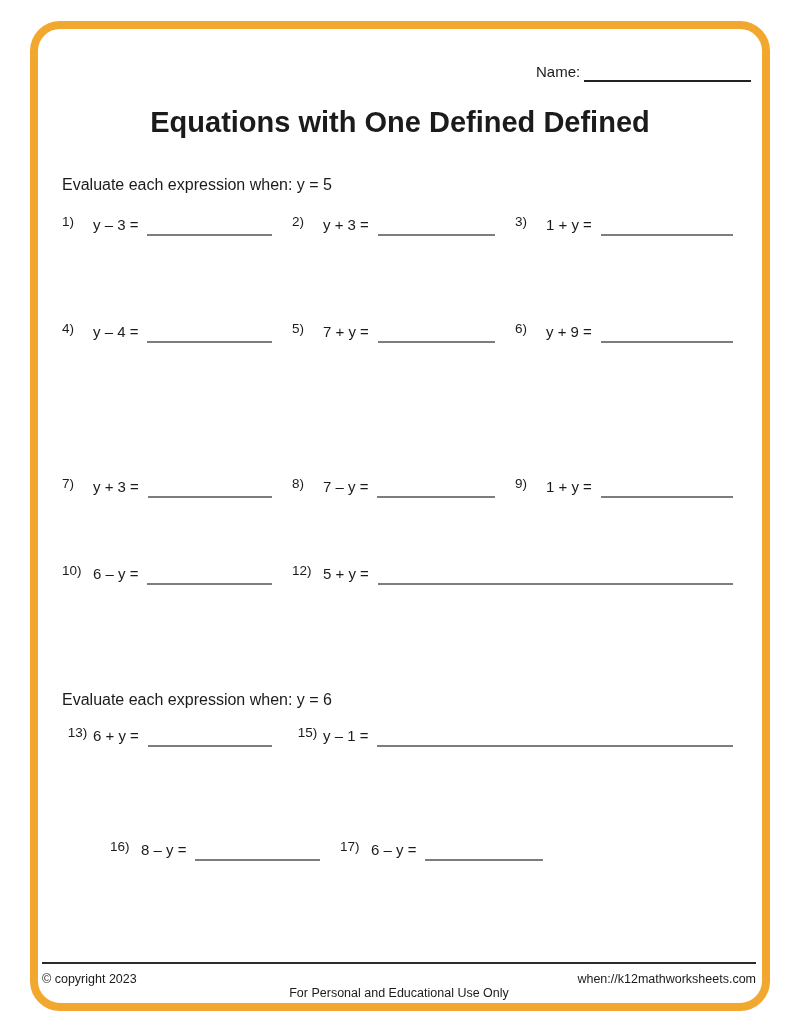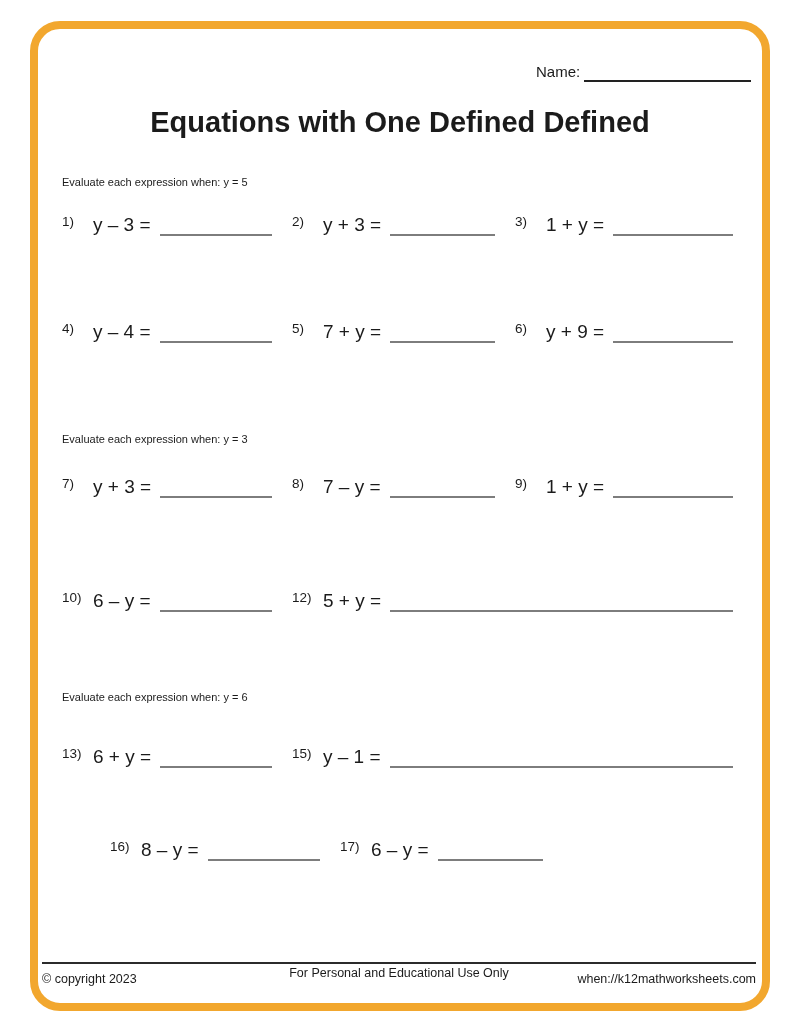--- a/index.html
+++ b/index.html
@@ -31,63 +31,63 @@
   .title {
     position:absolute;
     left:0; right:0; top:106px;
     text-align:center;
     font-size:29px; font-weight:bold;
     letter-spacing:0px;
   }
   .instruction {
     position:absolute;
     left:62px;
-    font-size:11px;
+    font-size:16px;
   }
   .inst-1 { top:176px; }
   .inst-2 { top:433px; }
   .inst-3 { top:691px; }
   .prob-row {
     position:absolute;
     left:62px; right:67px; height:26px;
     display:flex;
   }
   .row-1 { top:210px; }
   .row-2 { top:317px; }
   .row-3 { top:472px; }
-  .row-4 { top:586px; }
-  .row-5 { top:742px; }
+  .row-4 { top:559px; }
+  .row-5 { top:721px;text-align:center; }
   .row-6 { top:835px;margin-left:48px; }
   .prob {
     display:flex; align-items:flex-end;
   }
   .cell-a { width:230px; }
   .cell-b { width:223px; }
   .cell-c { flex:1; }
   .prob .num {
     width:31px; font-size:13.5px; line-height:24px;
     align-self:flex-start;
   }
   .prob .expr {
-    font-size:19px; line-height:22px; white-space:nowrap;
+    font-size:15px; line-height:22px; white-space:nowrap;
   }
   .prob .blank {
     flex:1; margin-left:9px; margin-right:20px;
     border-bottom:2px solid #7d7d7d; height:24px;
   }
   .prob.cell-c .blank { margin-right:0; }
   .footer {
     position:absolute;
     left:42px; right:44px; top:962px;
     border-top:2px solid #2b2b2b;
     padding-top:8px;
     display:flex; justify-content:space-between; align-items:baseline;
     font-size:12.5px;
   }
-  .footer .mid { position:absolute; left:0; right:0; text-align:center; top:2px; }
+  .footer .mid { position:absolute; left:0; right:0; text-align:center; top:22px; }
   .footer .left, .footer .right { position:relative; z-index:1; background:transparent; }
 </style>
 </head>
 <body>
 
 <div class="sheet">
 
   <div class="frame"></div>
 
   <div class="name-row">
@@ -128,21 +128,20 @@
       <span class="expr">7 + y =</span>
       <span class="blank"></span>
     </div>
     <div class="prob cell-c">
       <span class="num">6)</span>
       <span class="expr">y + 9 =</span>
       <span class="blank"></span>
     </div>
   </div>
 
-  <div class="instruction inst-2">Evaluate each expression when: y = 3</div>
 
   <div class="prob-row row-3">
     <div class="prob cell-a">
       <span class="num">7)</span>
       <span class="expr">y + 3 =</span>
       <span class="blank"></span>
     </div>
     <div class="prob cell-b">
       <span class="num">8)</span>
       <span class="expr">7 – y =</span>

